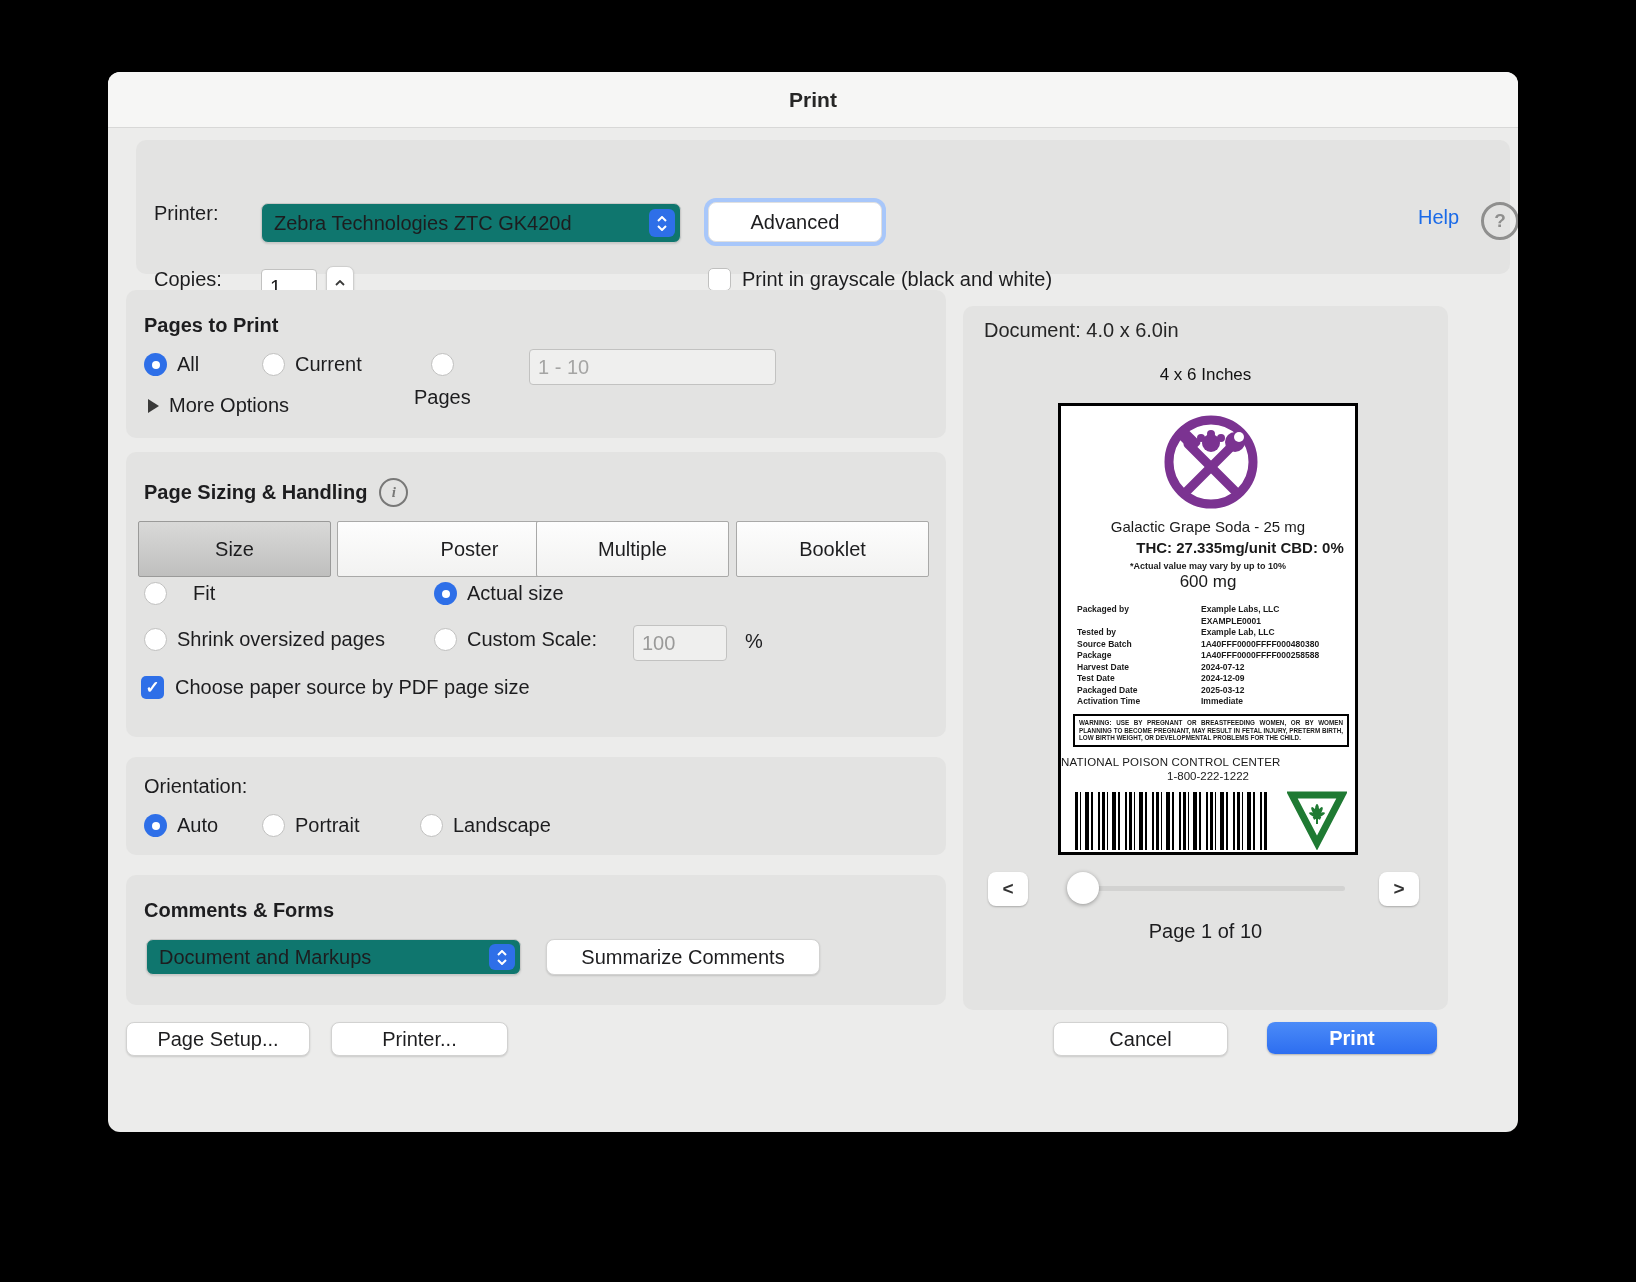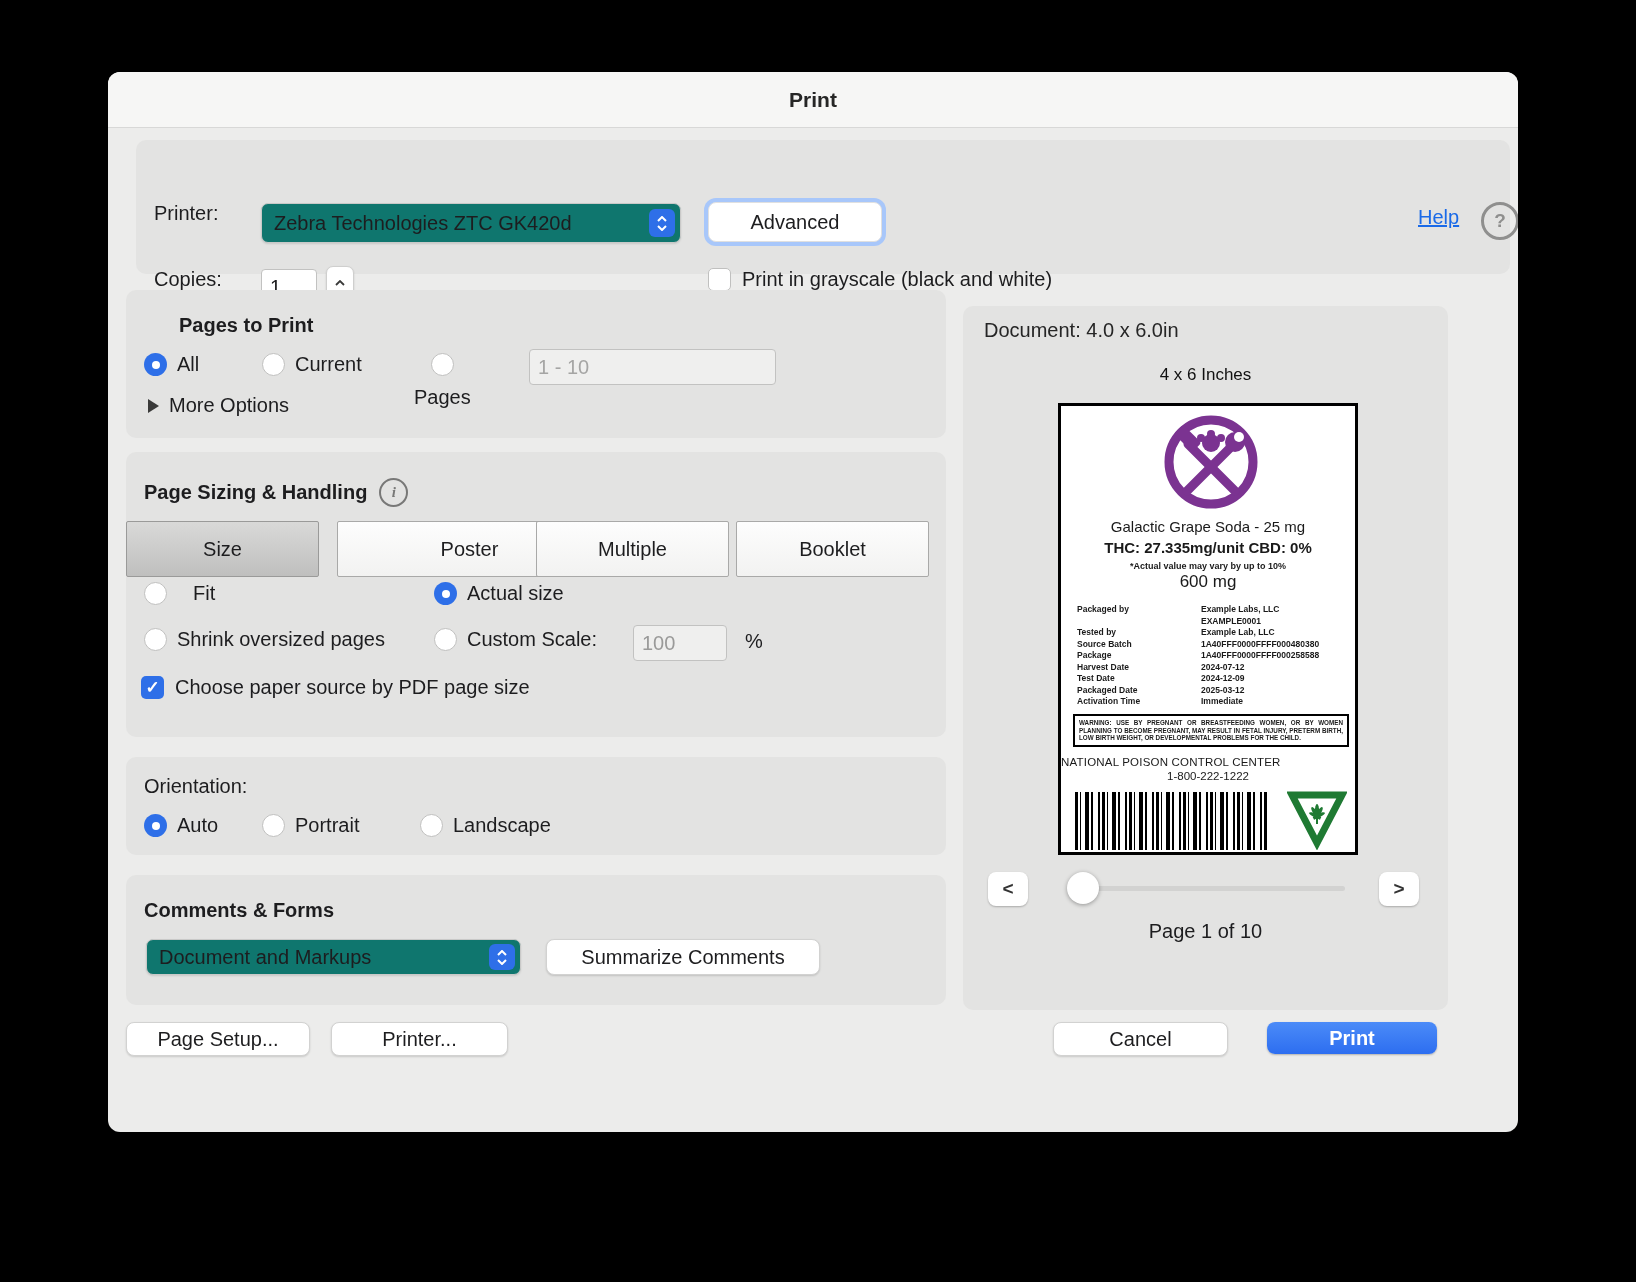--- a/index.html
+++ b/index.html
@@ -36,21 +36,21 @@
     width:26px;height:28px;background:#2e6fe8;border-radius:6px;margin-right:5px;
     display:flex;flex-direction:column;align-items:center;justify-content:center;gap:3px;flex:none;
   }
   .chev{width:10px;height:6px;}
   .btn{
     background:#fff;border:1px solid #d2d2d1;border-radius:8px;
     font-size:20px;color:#1d1d1f;display:flex;align-items:center;justify-content:center;
     box-shadow:0 1px 2px rgba(0,0,0,.15);cursor:default;
   }
   .btn-advanced{box-shadow:0 0 0 4px #a8c7fa, 0 1px 2px rgba(0,0,0,.1);border:1px solid #e0e0e0;}
-  .help-link{font-size:20px;color:#1a6ae8;text-decoration:underline;cursor:pointer;}
+  .help-link{font-size:20px;color:#1a6ae8;cursor:pointer;}
   .qmark{
     width:32px;height:32px;border:3px solid #8f8f8e;border-radius:50%;
     color:#8f8f8e;font-size:19px;font-weight:700;display:flex;align-items:center;justify-content:center;
   }
   .textfield{
     background:#fff;border:1px solid #c2c2c1;border-radius:4px;height:36px;
     font-size:20px;color:#1d1d1f;padding:0 8px;font-family:"Liberation Sans",sans-serif;
     box-sizing:border-box;
   }
   .textfield.dim{background:#efefee;color:#9a9a99;}
@@ -109,21 +109,21 @@
   .slider-track{position:absolute;left:112px;top:580px;width:270px;height:5px;background:#d2d2d1;border-radius:3px;}
   .slider-thumb{
     position:absolute;left:104px;top:566px;width:32px;height:32px;border-radius:50%;background:#fff;
     box-shadow:0 1px 4px rgba(0,0,0,.35);cursor:grab;
   }
   .page-indicator{position:absolute;left:0;top:614px;width:100%;text-align:center;font-size:20px;color:#1d1d1f;}
 
   
   .lb-logo{position:absolute;left:100px;top:6px;width:100px;height:100px;}
   .lb-product{position:absolute;left:0;top:112px;width:100%;text-align:center;font-size:15px;}
-  .lb-potency{position:absolute;left:0;top:133px;width:100%;text-align:center;font-size:15px;font-weight:700;}
+  .lb-potency{position:absolute;left:0;top:133px;width:100%;text-align:center;font-size:15px;font-weight:700;padding-left:32px;}
   .lb-disclaimer{position:absolute;left:0;top:155px;width:100%;text-align:center;font-size:9px;font-weight:700;}
   .lb-net{position:absolute;left:0;top:166px;width:100%;text-align:center;font-size:17px;}
   .lb-table{position:absolute;left:16px;top:198px;width:268px;font-size:8.5px;font-weight:700;line-height:11.5px;}
   .lb-row{display:flex;}
   .lb-row .n{width:124px;flex:none;}
   .lb-row .v{white-space:pre-line;}
   .lb-warning{
     position:absolute;left:12px;top:308px;width:276px;box-sizing:border-box;border:2px solid #000;
     font-size:6.3px;font-weight:700;line-height:7.5px;padding:3px 4px;text-align:justify;
   }
@@ -188,21 +188,21 @@
           <polyline points="1,1 5,5 9,1" fill="none" stroke="#3a3a39" stroke-width="1.8"></polyline>
         </svg>
     </div>
     <div class="row" style="left:572px;top:128px;gap:11px;">
       <span class="checkbox"></span>
       <span class="lbl">Print in grayscale (black and white)</span>
     </div>
   </div>
 
   <div class="panel" style="left:18px;top:218px;width:820px;height:148px;">
-    <div class="row" style="left:18px;top:24px;margin-left:35px;">
+    <div class="row" style="left:18px;top:24px;">
       <span class="sec-title">Pages to Print</span>
     </div>
     <div class="row" style="left:18px;top:63px;gap:10px;">
       <span class="radio checked"></span>
       <span class="lbl">All</span>
     </div>
     <div class="row" style="left:136px;top:63px;gap:10px;">
       <span class="radio"></span>
       <span class="lbl">Current</span>
     </div>
@@ -217,21 +217,21 @@
     </div>
   </div>
 
   <div class="panel" style="left:18px;top:380px;width:820px;height:285px;">
     <div class="row" style="left:18px;top:26px;gap:12px;">
       <span class="sec-title">Page Sizing &amp; Handling</span>
       <span class="info-icon">
         <span>i</span>
       </span>
     </div>
-    <div class="seg selected" style="left:0;top:69px;width:191px;">
+    <div class="seg selected" style="left:12px;top:69px;width:191px;">
       <span>Size</span>
     </div>
     <div class="seg" style="left:211px;top:69px;width:191px;padding-left:36px;">
       <span>Poster</span>
     </div>
     <div class="seg" style="left:410px;top:69px;width:191px;">
       <span>Multiple</span>
     </div>
     <div class="seg" style="left:610px;top:69px;width:191px;">
       <span>Booklet</span>

